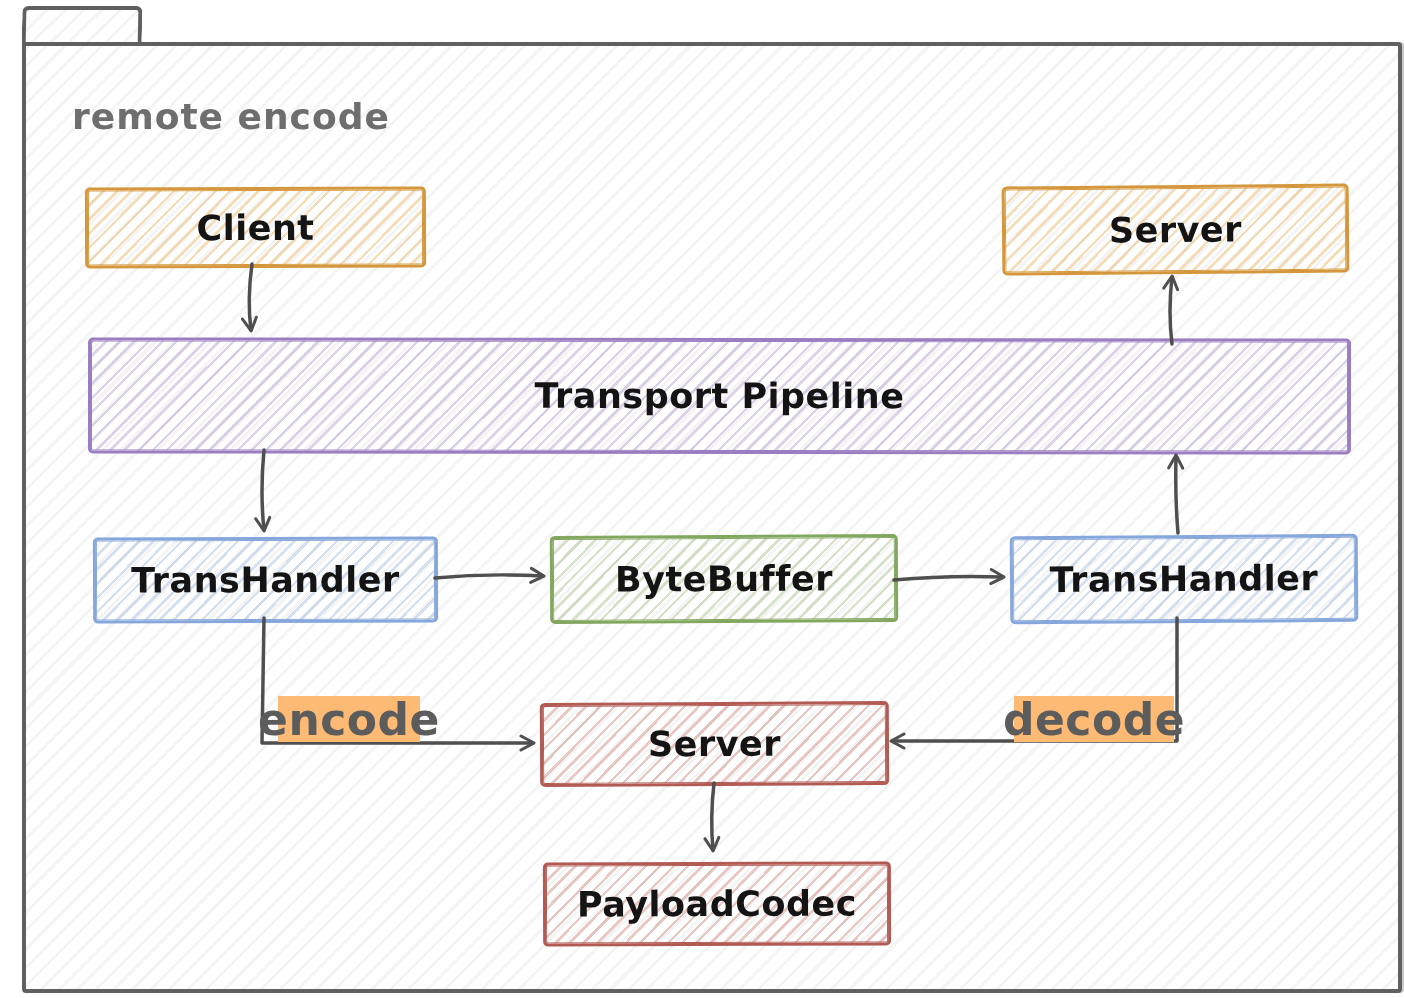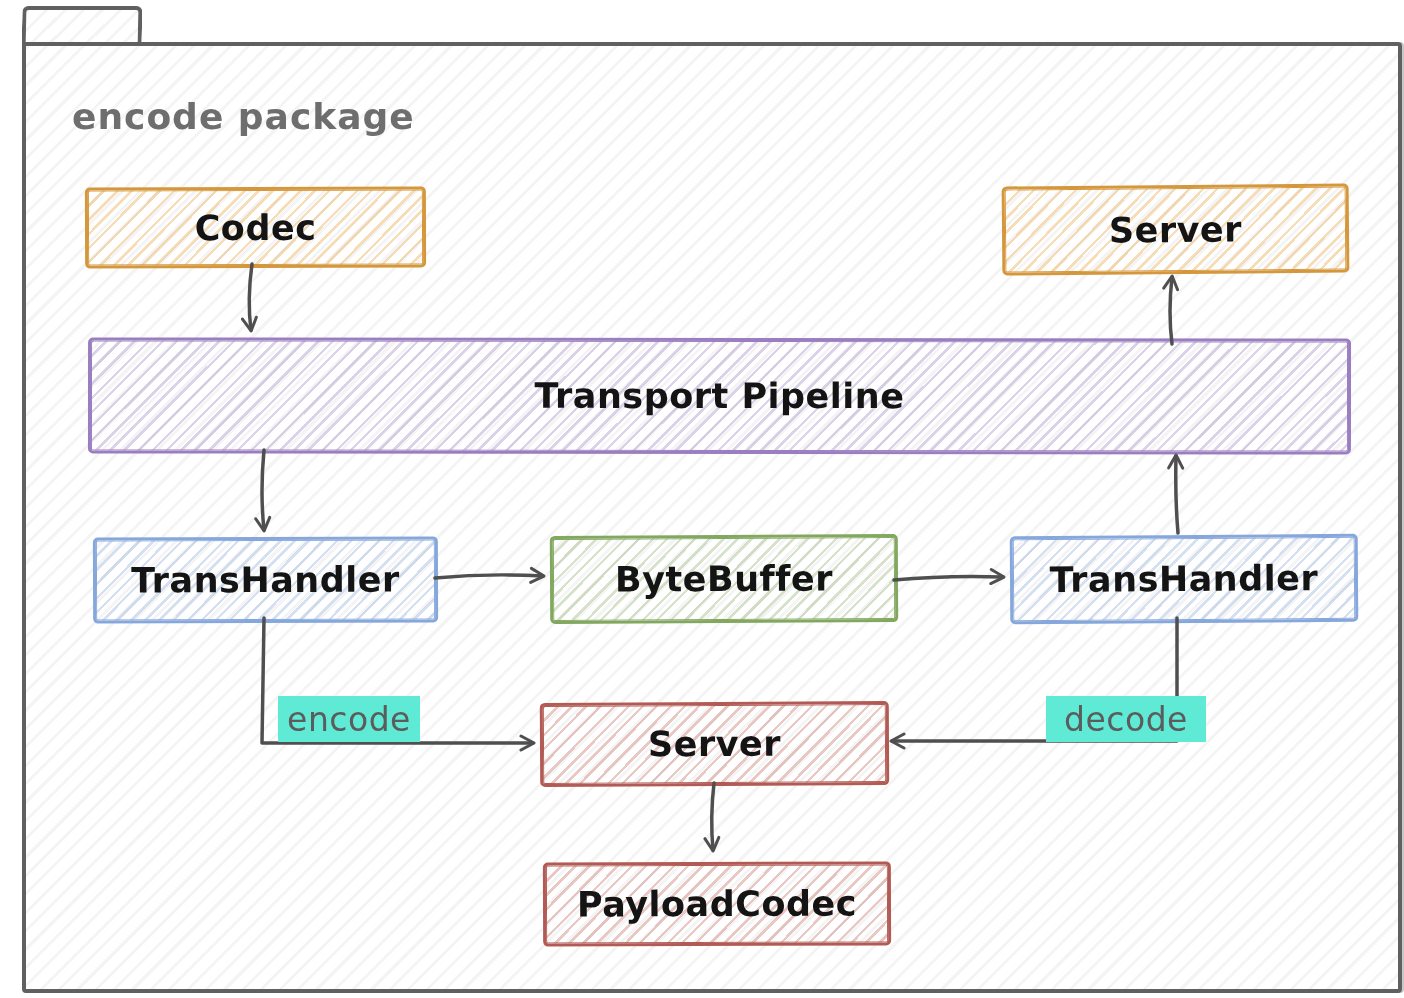--- a/index.html
+++ b/index.html
@@ -50,36 +50,36 @@
   #node-th-right{left:1010px;top:535px;width:342px; height:82px; transform:rotate(-0.4deg);}
   #node-codec  {left:540px; top:702px; width:343px; height:78px; transform:rotate(-0.3deg);}
   #node-payload{left:543px; top:862px; width:342px; height:78px; transform:rotate(-0.2deg);}
 
   
   #edges{position:absolute;left:0;top:0;z-index:5;pointer-events:none;}
 
   
   .edge-label{
     position:absolute;z-index:6;display:flex;align-items:center;justify-content:center;
-    background:#5eead4;color:#5c5c5c;font-size:33px;font-weight:normal;letter-spacing:0.5px;
+    background:#fdba74;color:#5c5c5c;font-size:44px;font-weight:bold;letter-spacing:0.5px;
   }
   #label-encode{left:278px;top:696px;width:142px;height:46px;}
-  #label-decode{left:1046px;top:696px;width:160px;height:46px;}
+  #label-decode{left:1014px;top:696px;width:160px;height:46px;}
 </style>
 </head>
 <body>
 
 <div id="canvas">
 
   <div class="pkg-tab"></div>
   <div class="pkg-body"></div>
-  <div class="pkg-title">encode package</div>
+  <div class="pkg-title">remote encode</div>
 
   <div class="node c-orange" id="node-client">
-    <span>Codec</span>
+    <span>Client</span>
   </div>
   <div class="node c-orange" id="node-server">
     <span>Server</span>
   </div>
   <div class="node c-purple" id="node-pipeline">
     <span>Transport Pipeline</span>
   </div>
   <div class="node c-blue" id="node-th-left">
     <span>TransHandler</span>
   </div>

